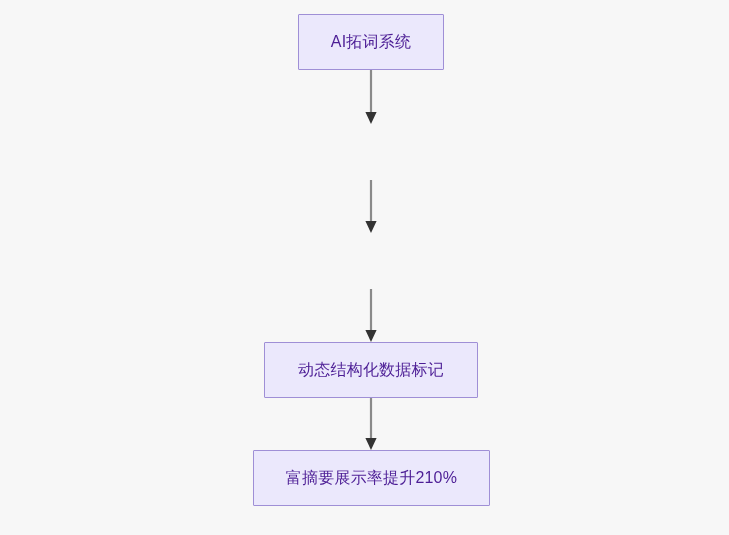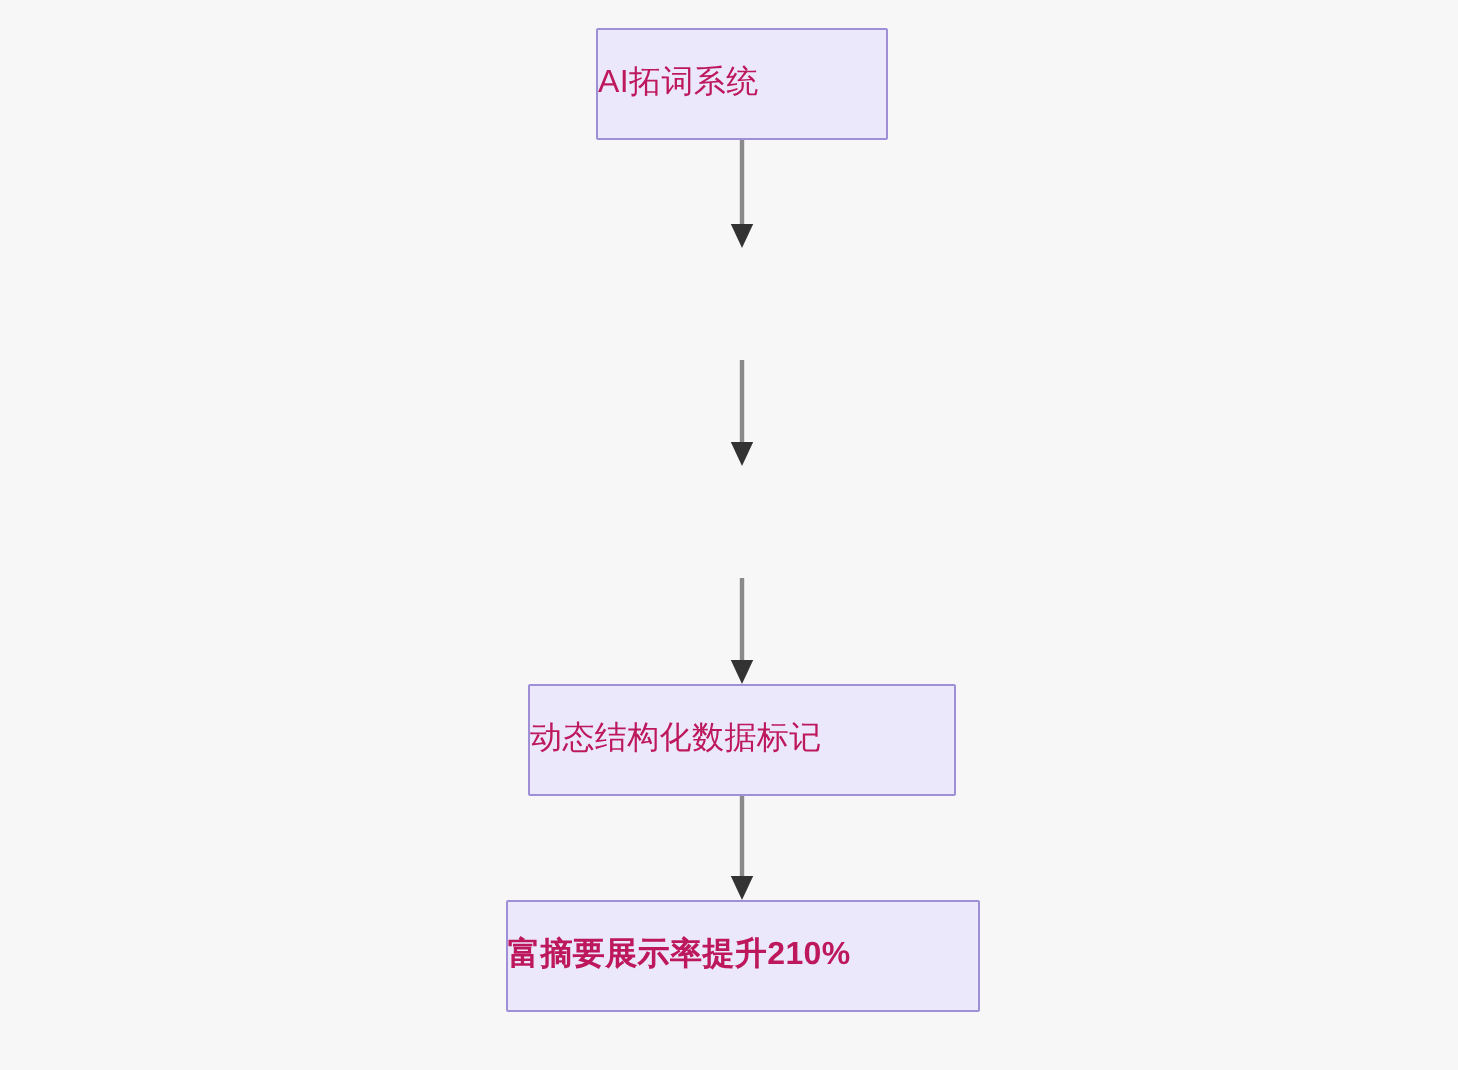--- a/index.html
+++ b/index.html
@@ -19,22 +19,22 @@
     height: 535px;
   }
   .node {
     position: absolute;
     box-sizing: border-box;
     background: #ebe8fc;
     border: 1.6px solid #9f8fd6;
     border-radius: 1px;
     display: flex;
     align-items: center;
-    justify-content: flex-start;
-    color: #be185d;
+    justify-content: center;
+    color: #4c1d95;
     font-size: 16px;
     line-height: 1;
     letter-spacing: 0.2px;
     white-space: nowrap;
   }
   .node-label {
     display: block;
   }
   .edge {
     position: absolute;
@@ -82,17 +82,17 @@
     <span class="node-label">动态结构化数据标记</span>
   </div>
 
   <div class="edge" style="left:359px; top:398px; height:52px;">
     <svg width="24" height="52" viewBox="0 0 24 52">
       <line x1="12" y1="0" x2="12" y2="43" stroke="#8a8a8a" stroke-width="2.2"></line>
       <polygon points="12,52 6.4,40 17.6,40" fill="#333333"></polygon>
     </svg>
   </div>
 
-  <div class="node" style="left:253px; top:450px; width:237px; height:56px;font-weight:bold;">
+  <div class="node" style="left:253px; top:450px; width:237px; height:56px;">
     <span class="node-label">富摘要展示率提升210%</span>
   </div>
 
 </div>
 
 </body></html>

